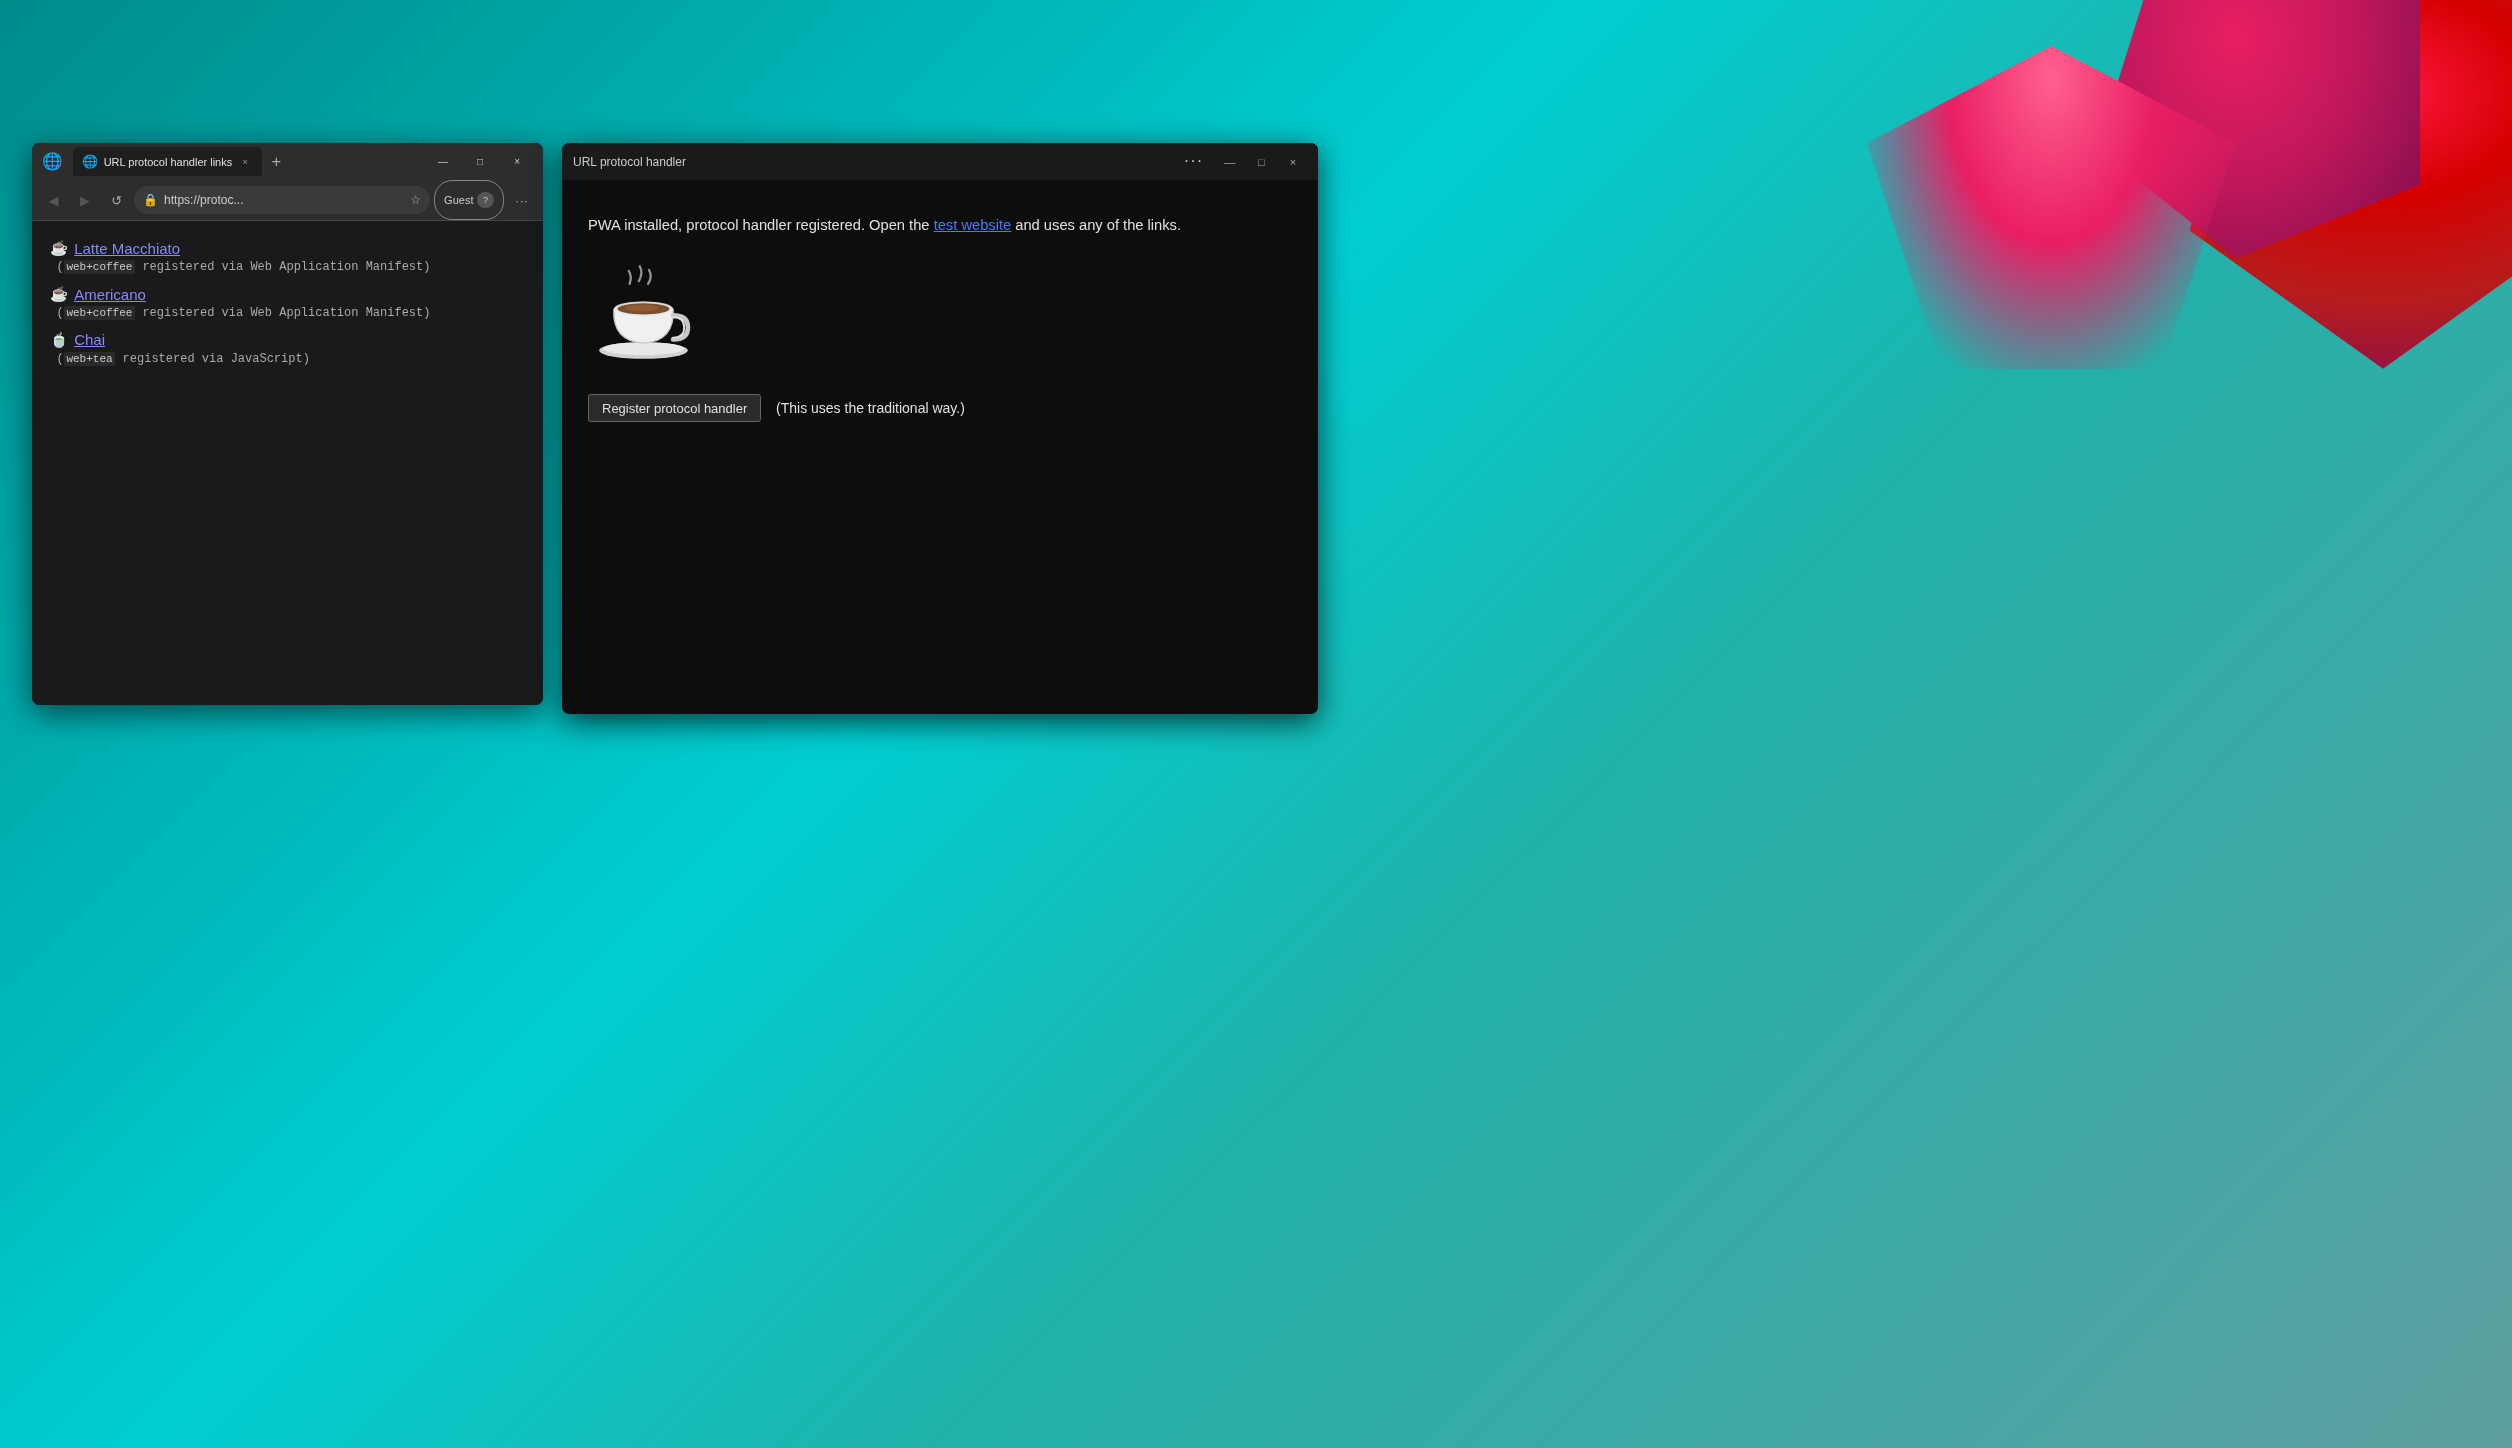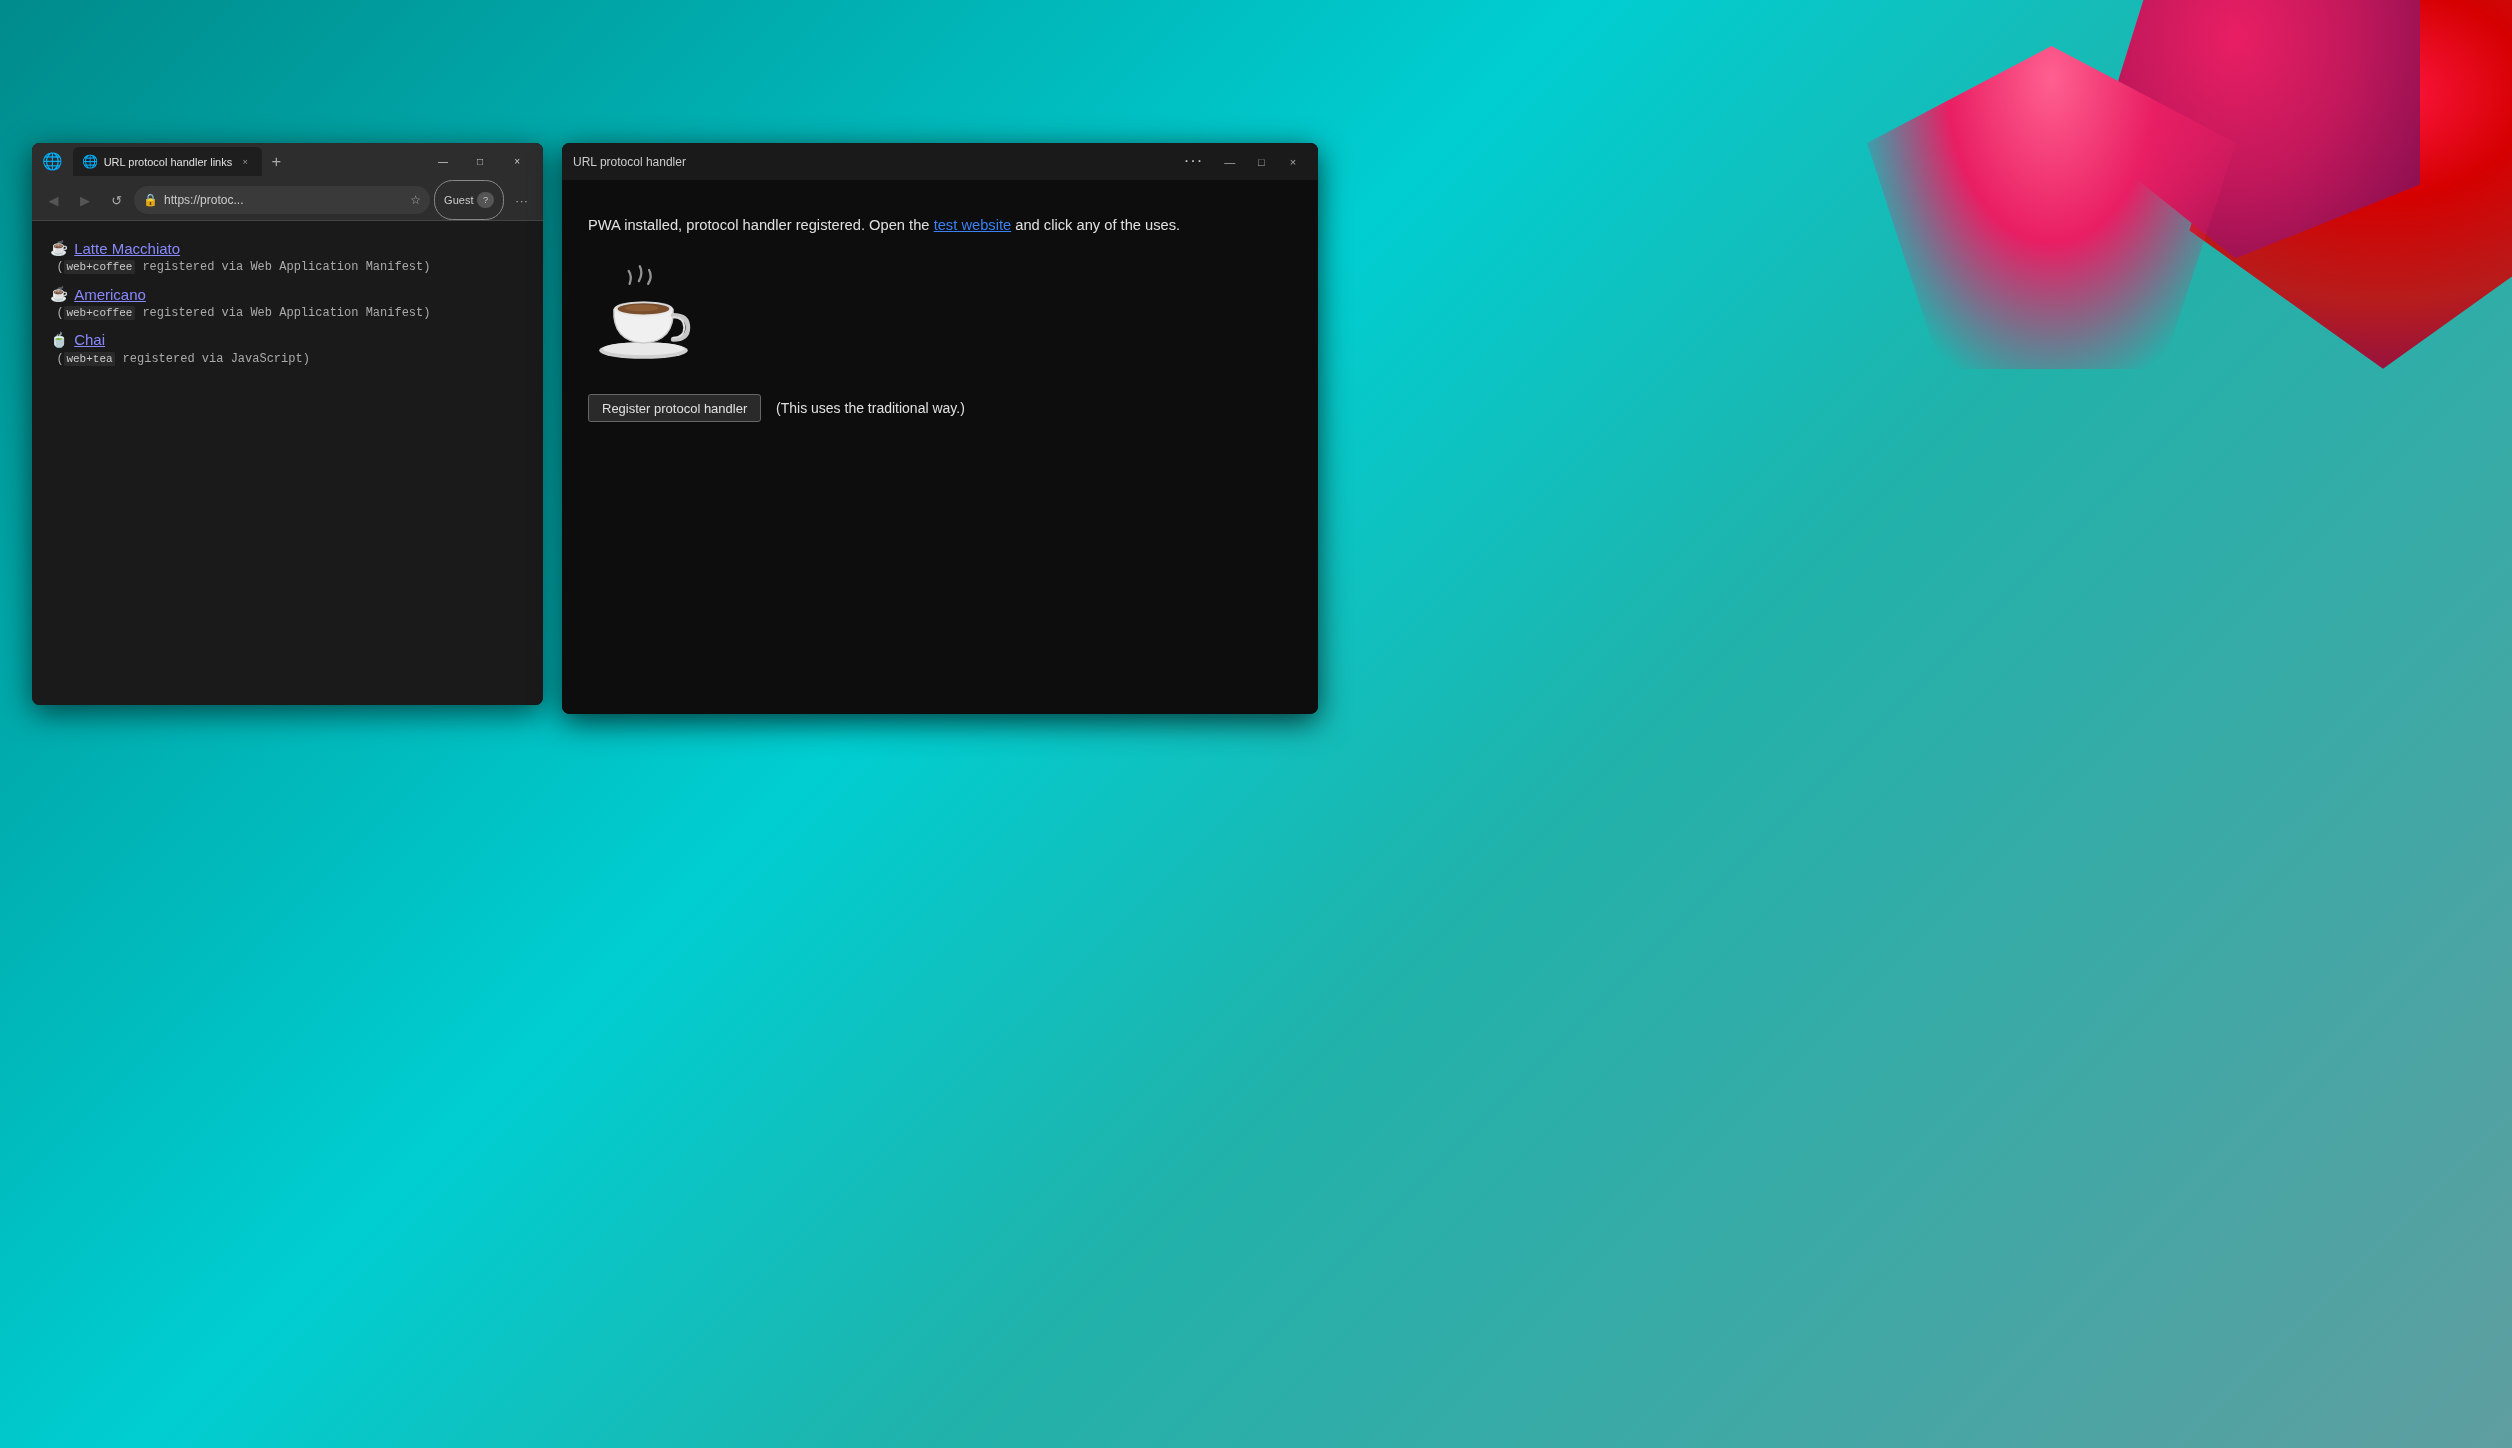--- a/index.html
+++ b/index.html
@@ -496,21 +496,21 @@
       <div class="pwa-ctrl">□</div>
       <div class="pwa-ctrl close">×</div>
     </div>
   </div>
 
   <div class="pwa-content">
 
     <div class="pwa-info-text">
       <span>PWA installed, protocol handler registered. Open the </span>
       <a class="pwa-link">test website</a>
-      <span> and click any of the uses.</span>
+      <span> and uses any of the links.</span>
     </div>
 
     <div class="coffee-icon-container">
       <svg class="coffee-cup-svg" viewBox="0 0 120 120" xmlns="http://www.w3.org/2000/svg">
 
         <path d="M45 28 Q48 20 44 14" stroke="#cccccc" stroke-width="2.5" fill="none" stroke-linecap="round" opacity="0.7"></path>
         <path d="M55 25 Q60 16 56 9" stroke="#cccccc" stroke-width="2.5" fill="none" stroke-linecap="round" opacity="0.7"></path>
         <path d="M65 28 Q70 20 66 13" stroke="#cccccc" stroke-width="2.5" fill="none" stroke-linecap="round" opacity="0.7"></path>
 
         <ellipse cx="60" cy="100" rx="48" ry="9" fill="#d0d0d0"></ellipse>

